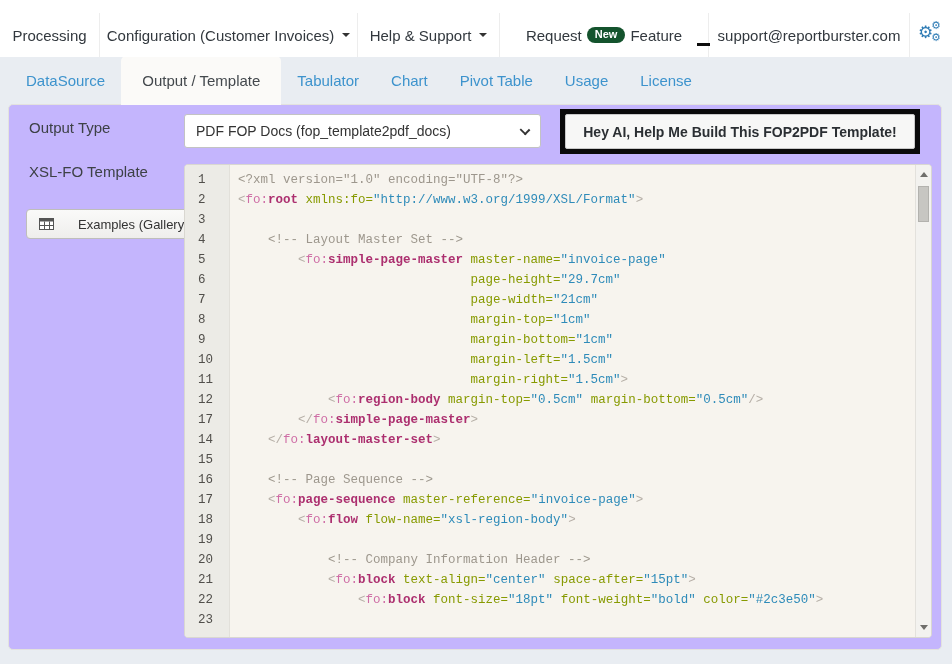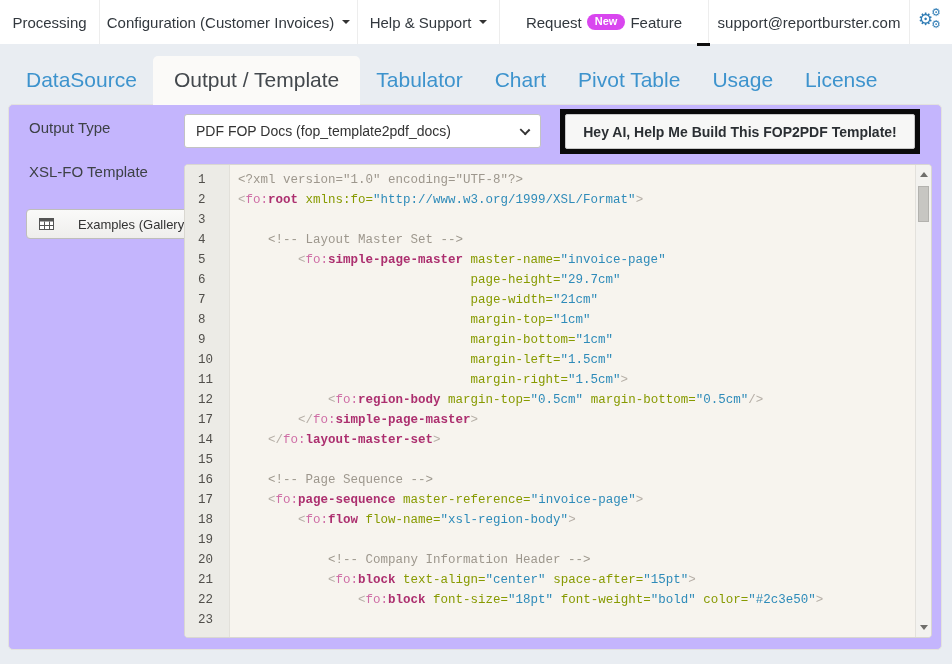--- a/index.html
+++ b/index.html
@@ -1,36 +1,36 @@
 <!DOCTYPE html>
 <html><head>
 <meta charset="utf-8">
 <style>
   * { margin:0; padding:0; box-sizing:border-box; }
   html,body { width:952px; height:664px; background:#ffffff; font-family:"Liberation Sans", sans-serif; }
   #app { position:relative; width:952px; height:664px; overflow:hidden; background:#fff; }
 
   
-  .navbar { position:absolute; left:0; top:0; width:952px; height:44px; background:#fff; display:flex; z-index:5;align-items:flex-end; }
+  .navbar { position:absolute; left:0; top:13px; width:952px; height:44px; background:#fff; display:flex; z-index:5;align-items:flex-end; }
   .nav-item { display:flex; align-items:center; justify-content:center; height:44px; border-right:1px solid #ededed; color:#32383e; font-size:15px; cursor:pointer; }
   .nav-item.no-border { border-right:none; }
   .caret { display:inline-block; margin-left:8px; width:0; height:0; border-left:4px solid transparent; border-right:4px solid transparent; border-top:4px solid #333; }
-  .badge-new { display:inline-block; margin:0 5px; background:#d946ef; color:#fff; font-size:11px; font-weight:bold; padding:2px 8px 3px; border-radius:9px; line-height:1; }
+  .badge-new { display:inline-block; margin:0 5px; background:#14532d; color:#fff; font-size:11px; font-weight:bold; padding:2px 8px 3px; border-radius:9px; line-height:1; }
   .cogs { position:relative; width:26px; height:26px; color:#2f7cb5; }
   .cogs .g1 { position:absolute; left:0px; top:2px; font-family:"DejaVu Sans",sans-serif; font-size:17px; line-height:1; }
   .cogs .g2 { position:absolute; left:13px; top:-2px; font-family:"DejaVu Sans",sans-serif; font-size:11px; line-height:1; }
   .cogs .g3 { position:absolute; left:13px; top:10px; font-family:"DejaVu Sans",sans-serif; font-size:11px; line-height:1; }
   .cursor-dash { position:absolute; left:697px; top:43px; width:13px; height:3px; background:#0d0d0d; z-index:6; }
 
   
   .page-bg { position:absolute; left:0; top:44px; width:952px; height:620px; background:#e9edf2; }
 
   
   .tabs { position:absolute; left:10px; top:56px; height:49px; display:flex; align-items:stretch; z-index:3; }
-  .tab { display:flex; align-items:center; padding:0 16px; font-size:21px; color:#3d93cd; cursor:pointer; padding-bottom:1px; }
+  .tab { display:flex; align-items:center; padding:0 16px; font-size:15px; color:#3d93cd; cursor:pointer; padding-bottom:1px; }
   .tab.active { background:#fbfaf8; border-radius:5px 5px 0 0; color:#43484d; padding:0 21px 1px; }
 
   
   .card { position:absolute; left:8px; top:104px; width:934px; height:546px; background:#c4b5fd; border:1px solid #e3e2de; border-radius:5px; z-index:2; }
   .lbl { position:absolute; font-size:15px; color:#3d4146; }
   .lbl-output { left:20px; top:14px; }
   .lbl-template { left:20px; top:58px; }
 
   .select { position:absolute; left:175px; top:9px; width:357px; height:34px; background:#fff; border:1px solid #c3c3c3; border-radius:3px; display:flex; align-items:center; padding:0 30px 0 11px; font-size:14px; color:#333; cursor:pointer; }
   .select .chev { position:absolute; right:11px; top:13px; width:8px; height:8px; border-right:2px solid #333; border-bottom:2px solid #333; transform:rotate(45deg) scale(1,0.9); margin-top:-2px; }

